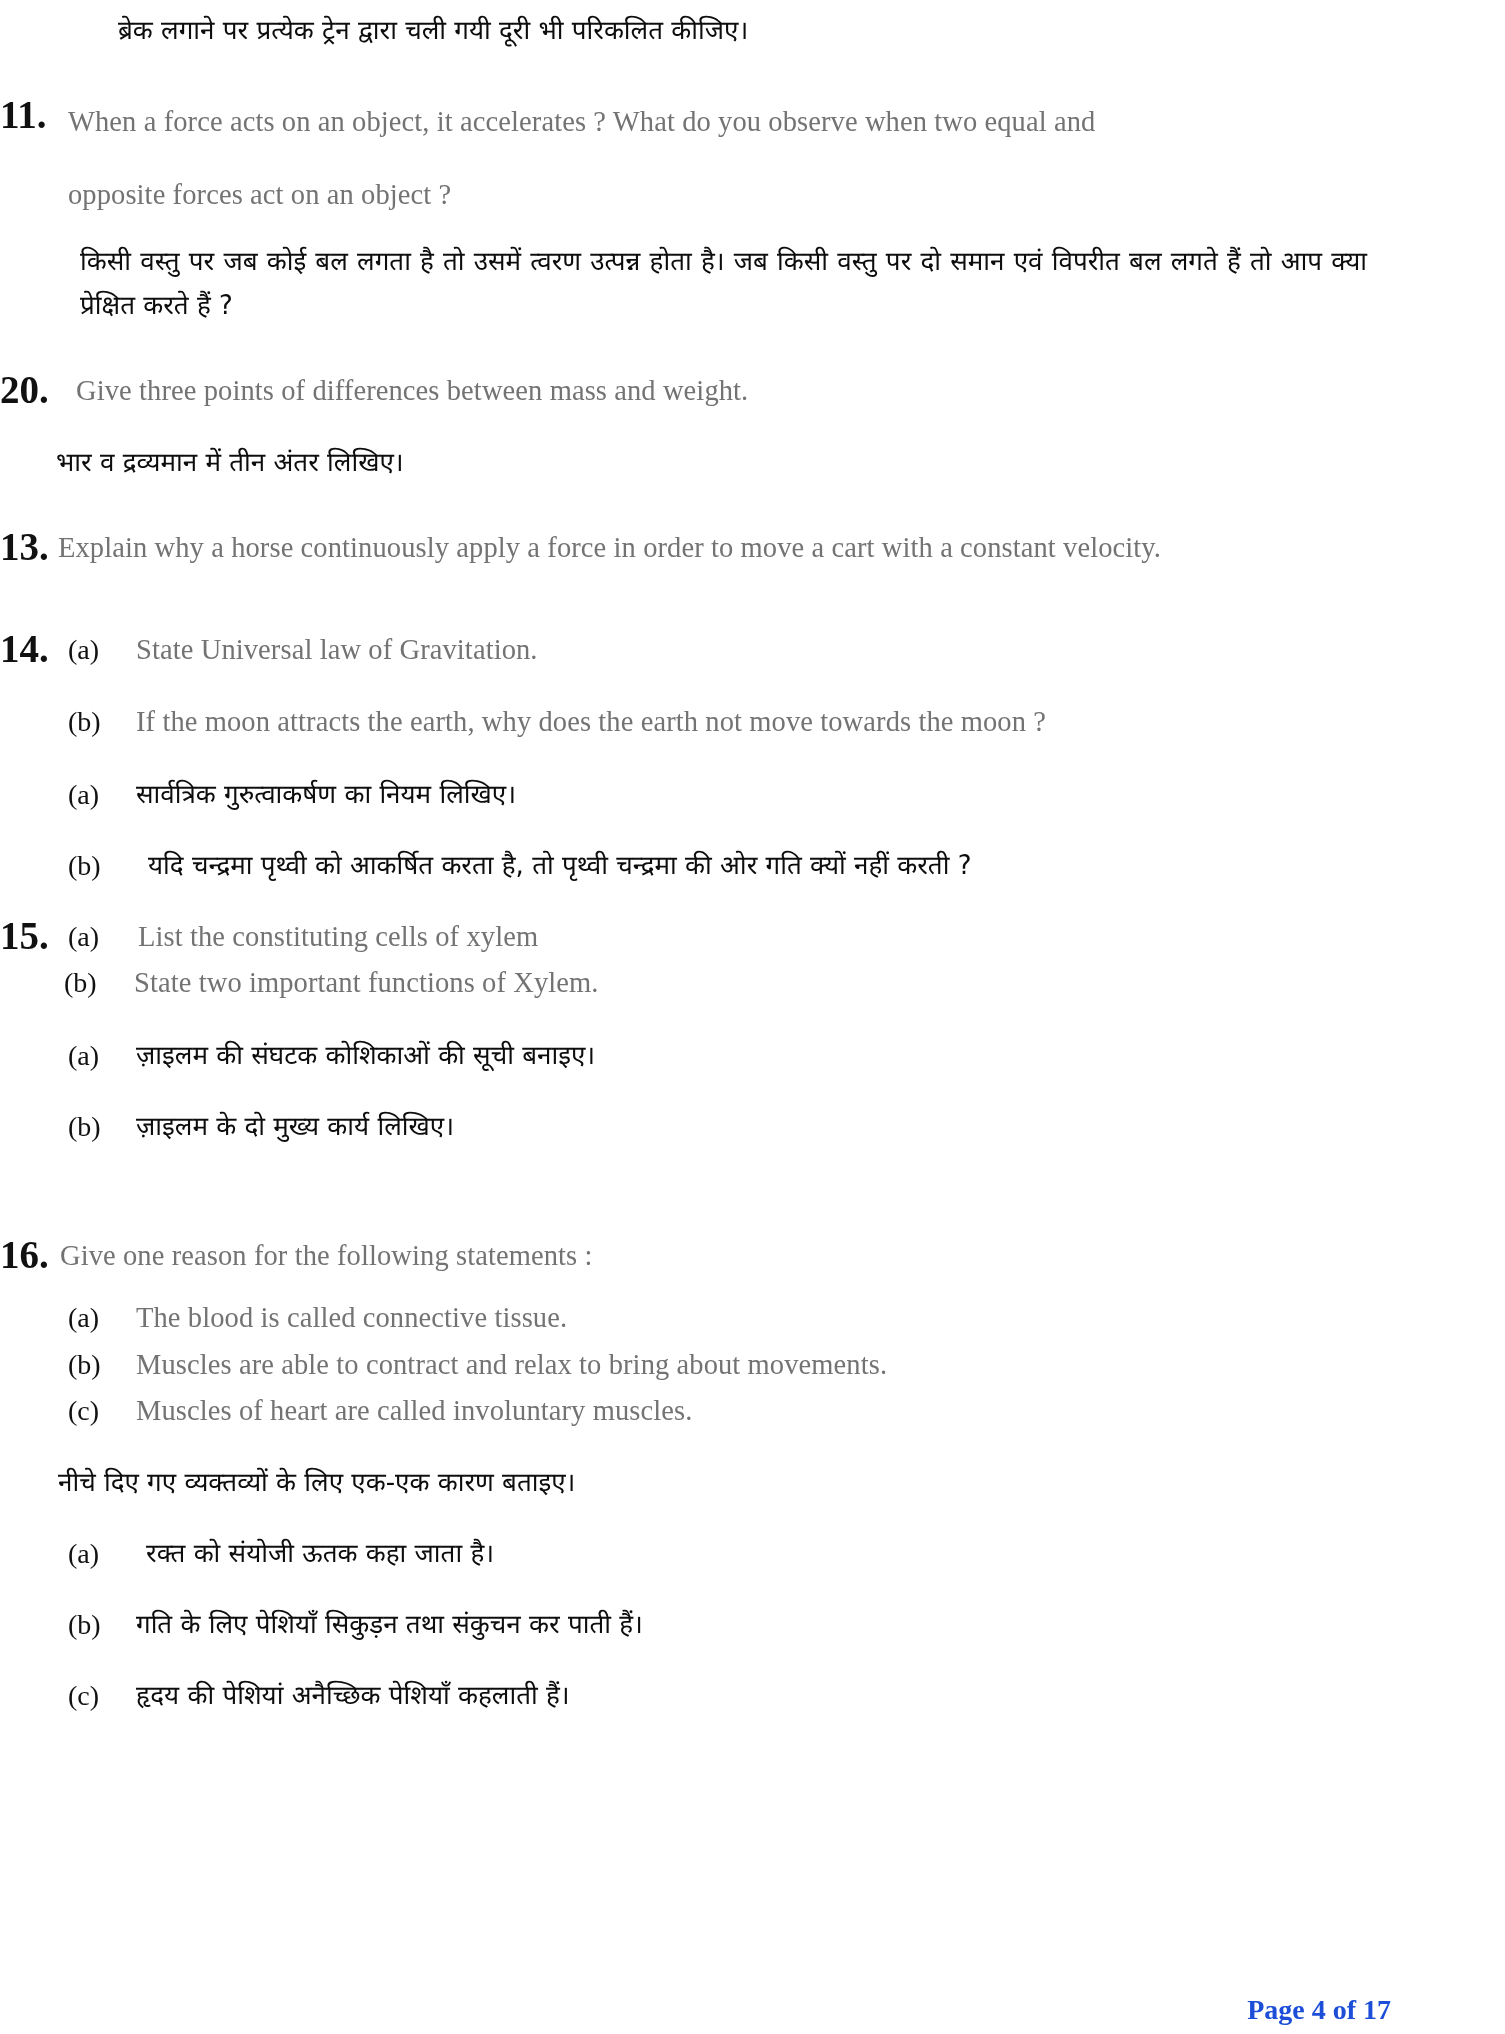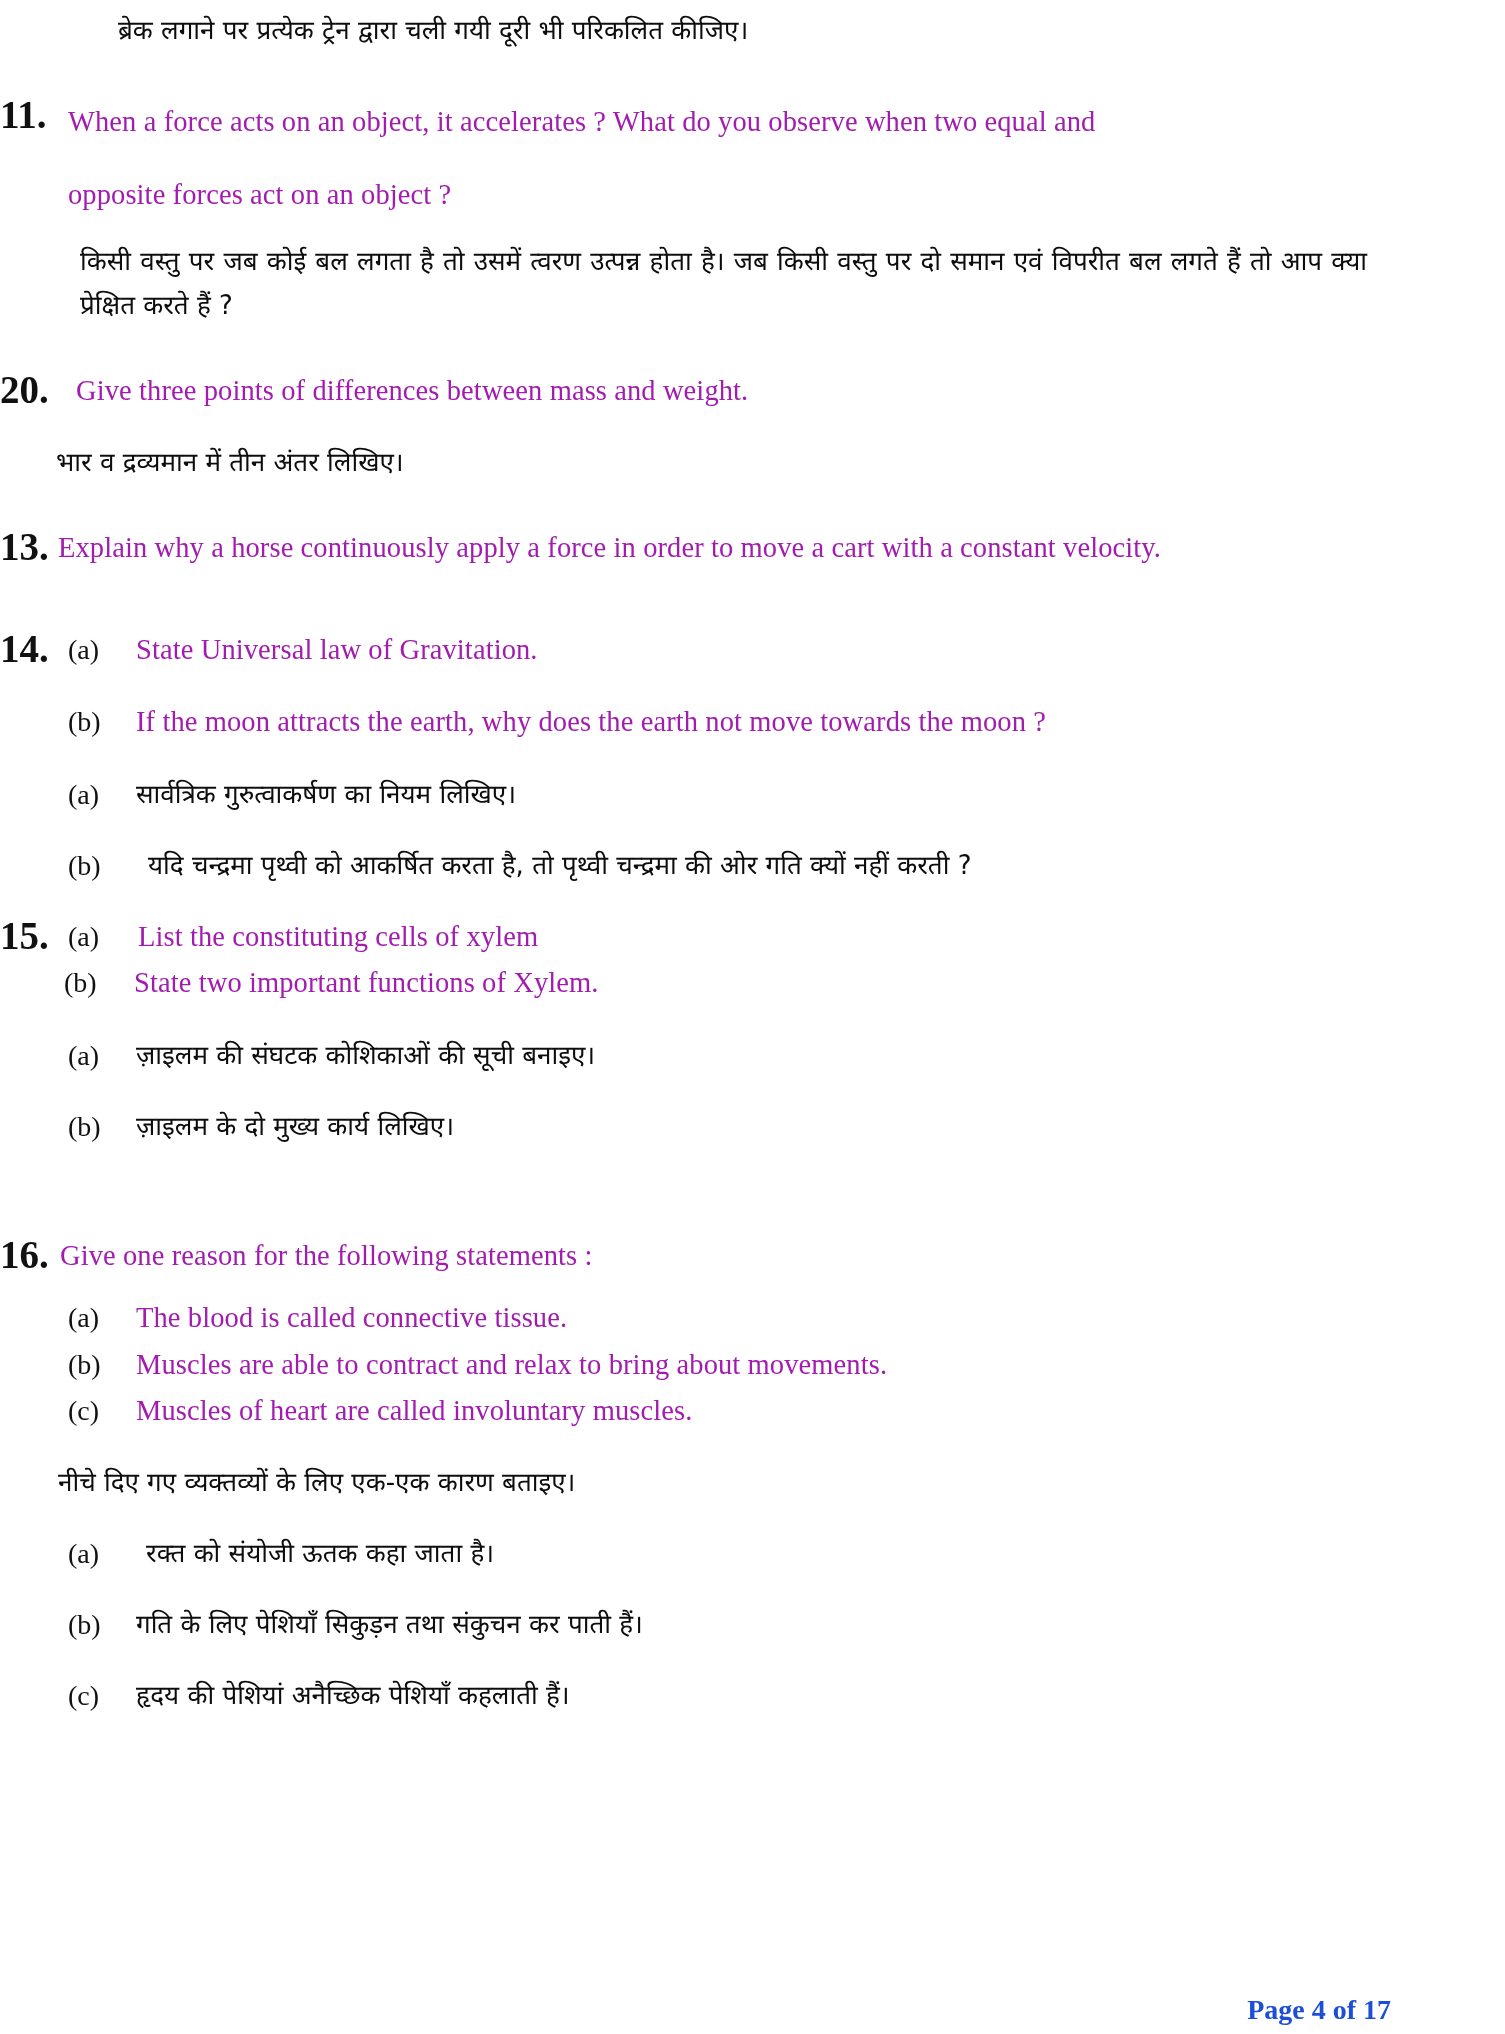--- a/index.html
+++ b/index.html
@@ -50,21 +50,21 @@
 
   .qbody {
     flex: 1 1 auto;
     padding-right: 60px;
   }
 
   .en {
     font-family: "Liberation Serif", "DejaVu Serif", serif;
     font-size: 28.5px;
     line-height: 1.62;
-    color: #a21caf;
+    color: #737373;
     letter-spacing: 0.1px;
   }
   .en.justify {
     text-align: justify;
     text-align-last: left;
   }
   .en.wide {
     line-height: 2.0;
   }
 

